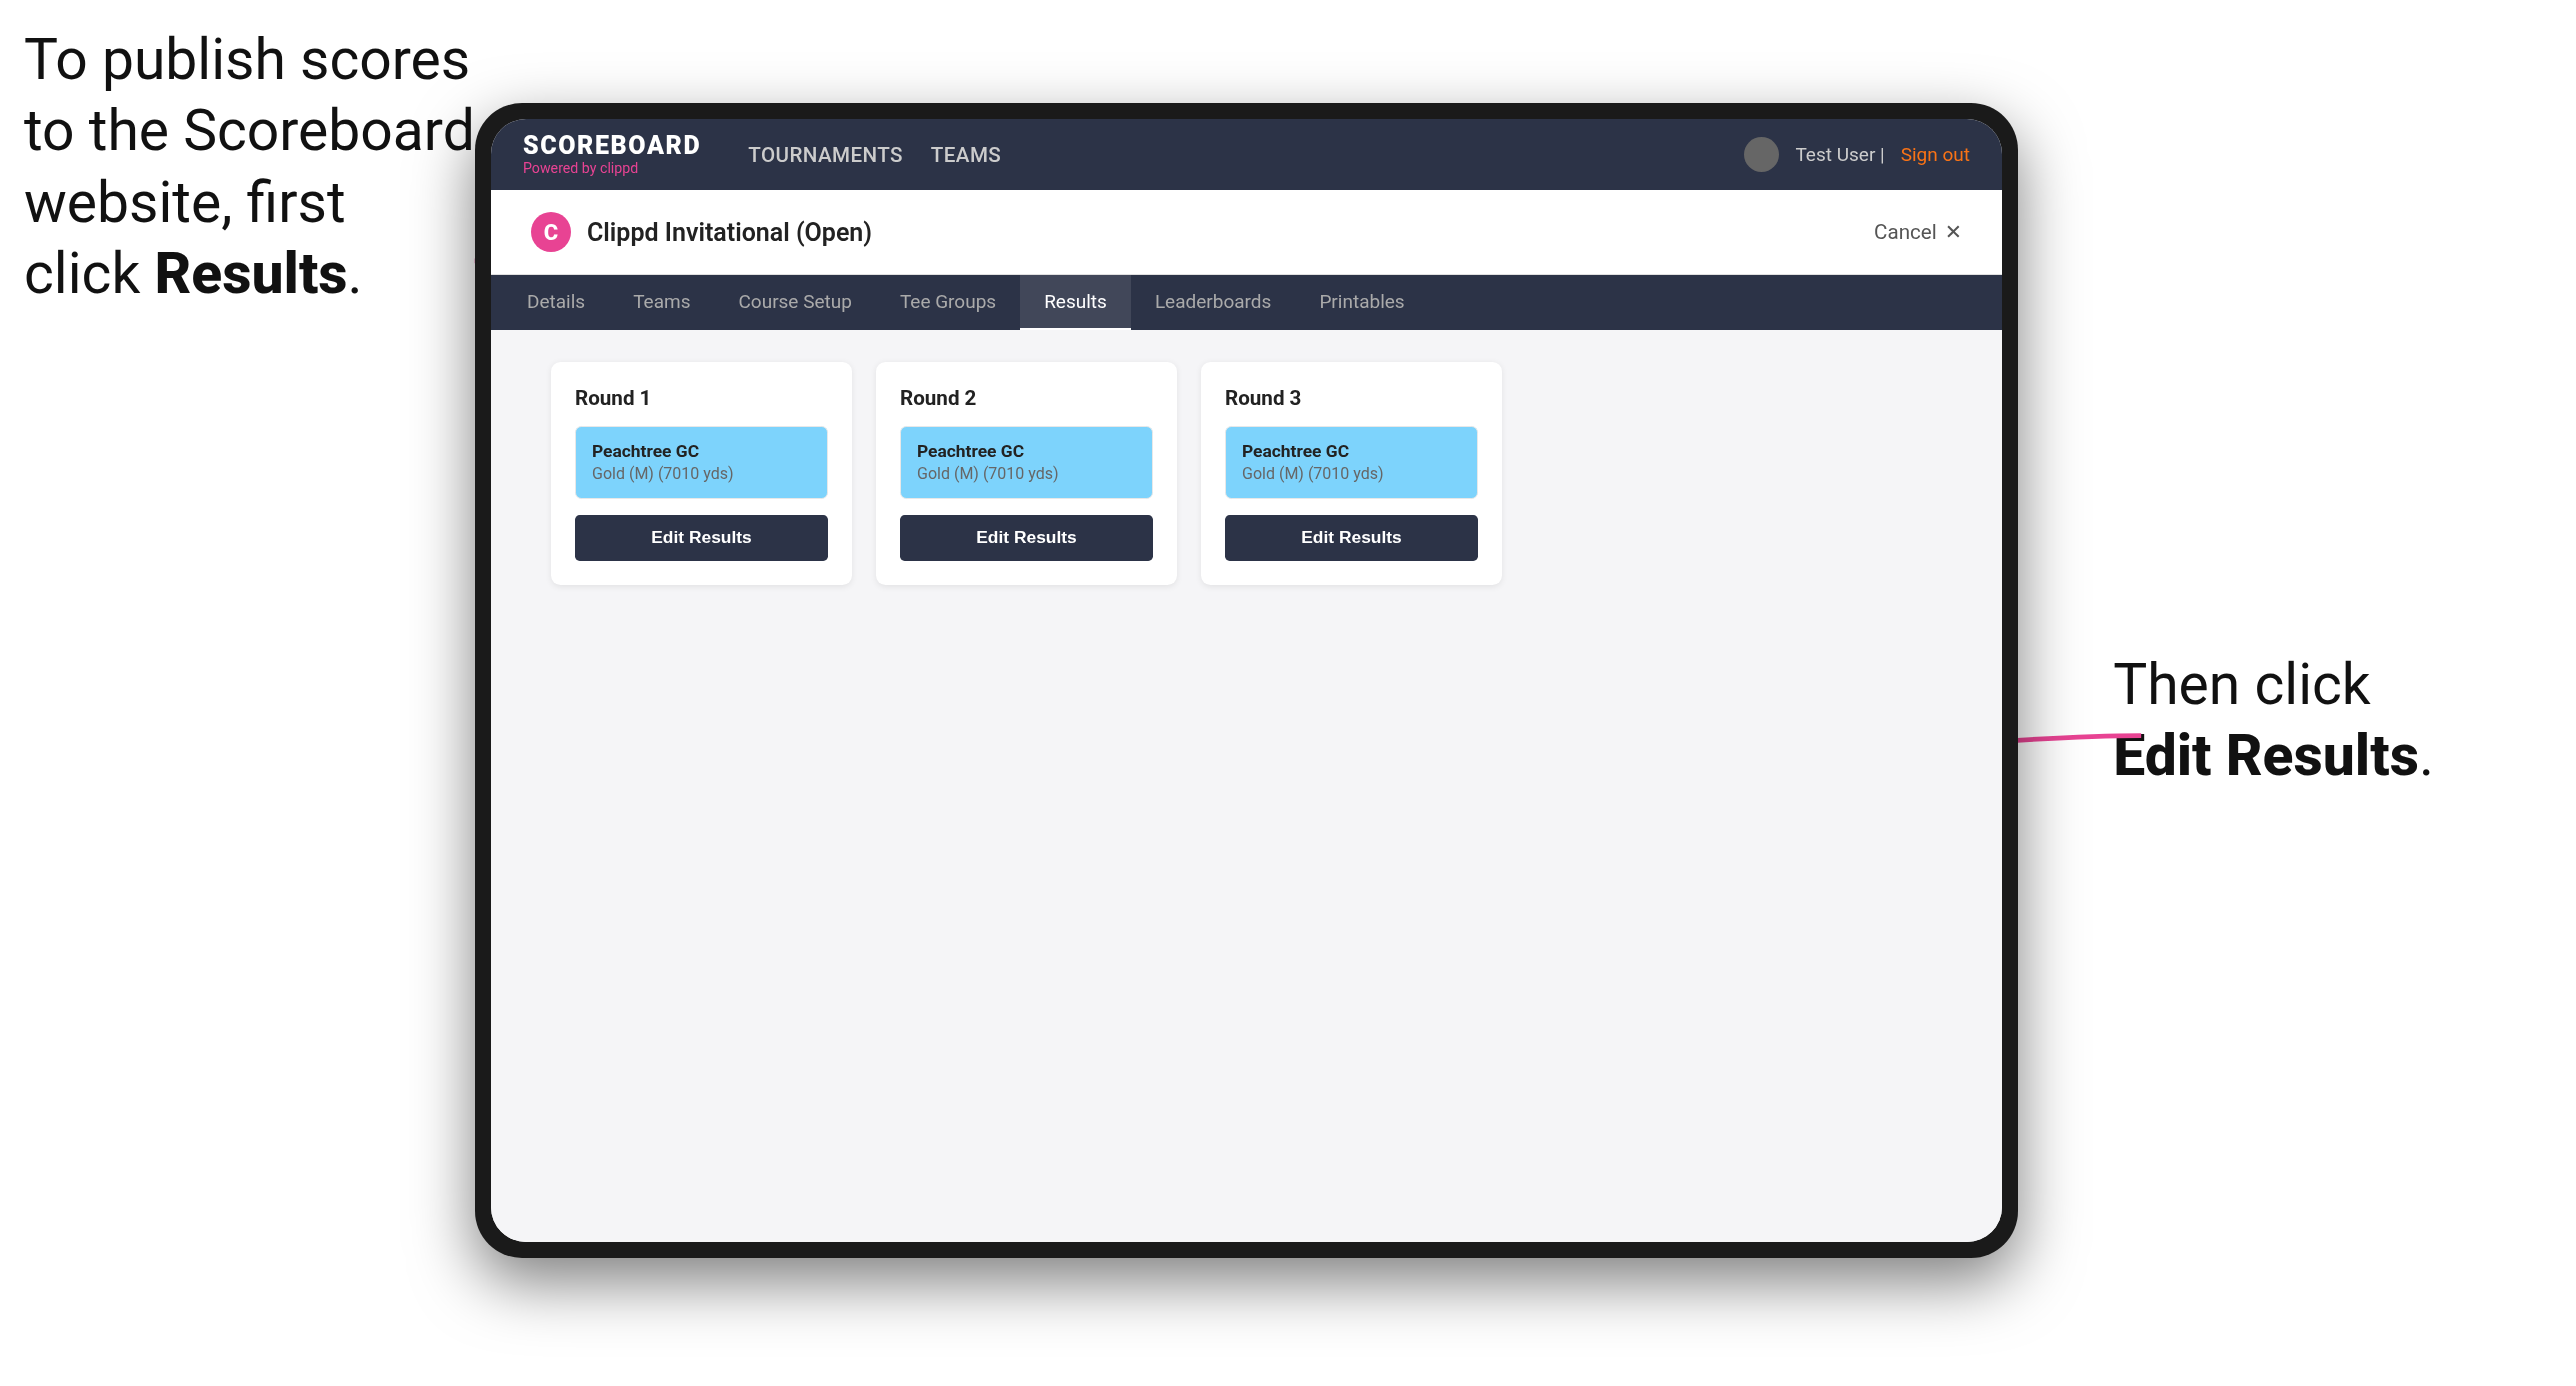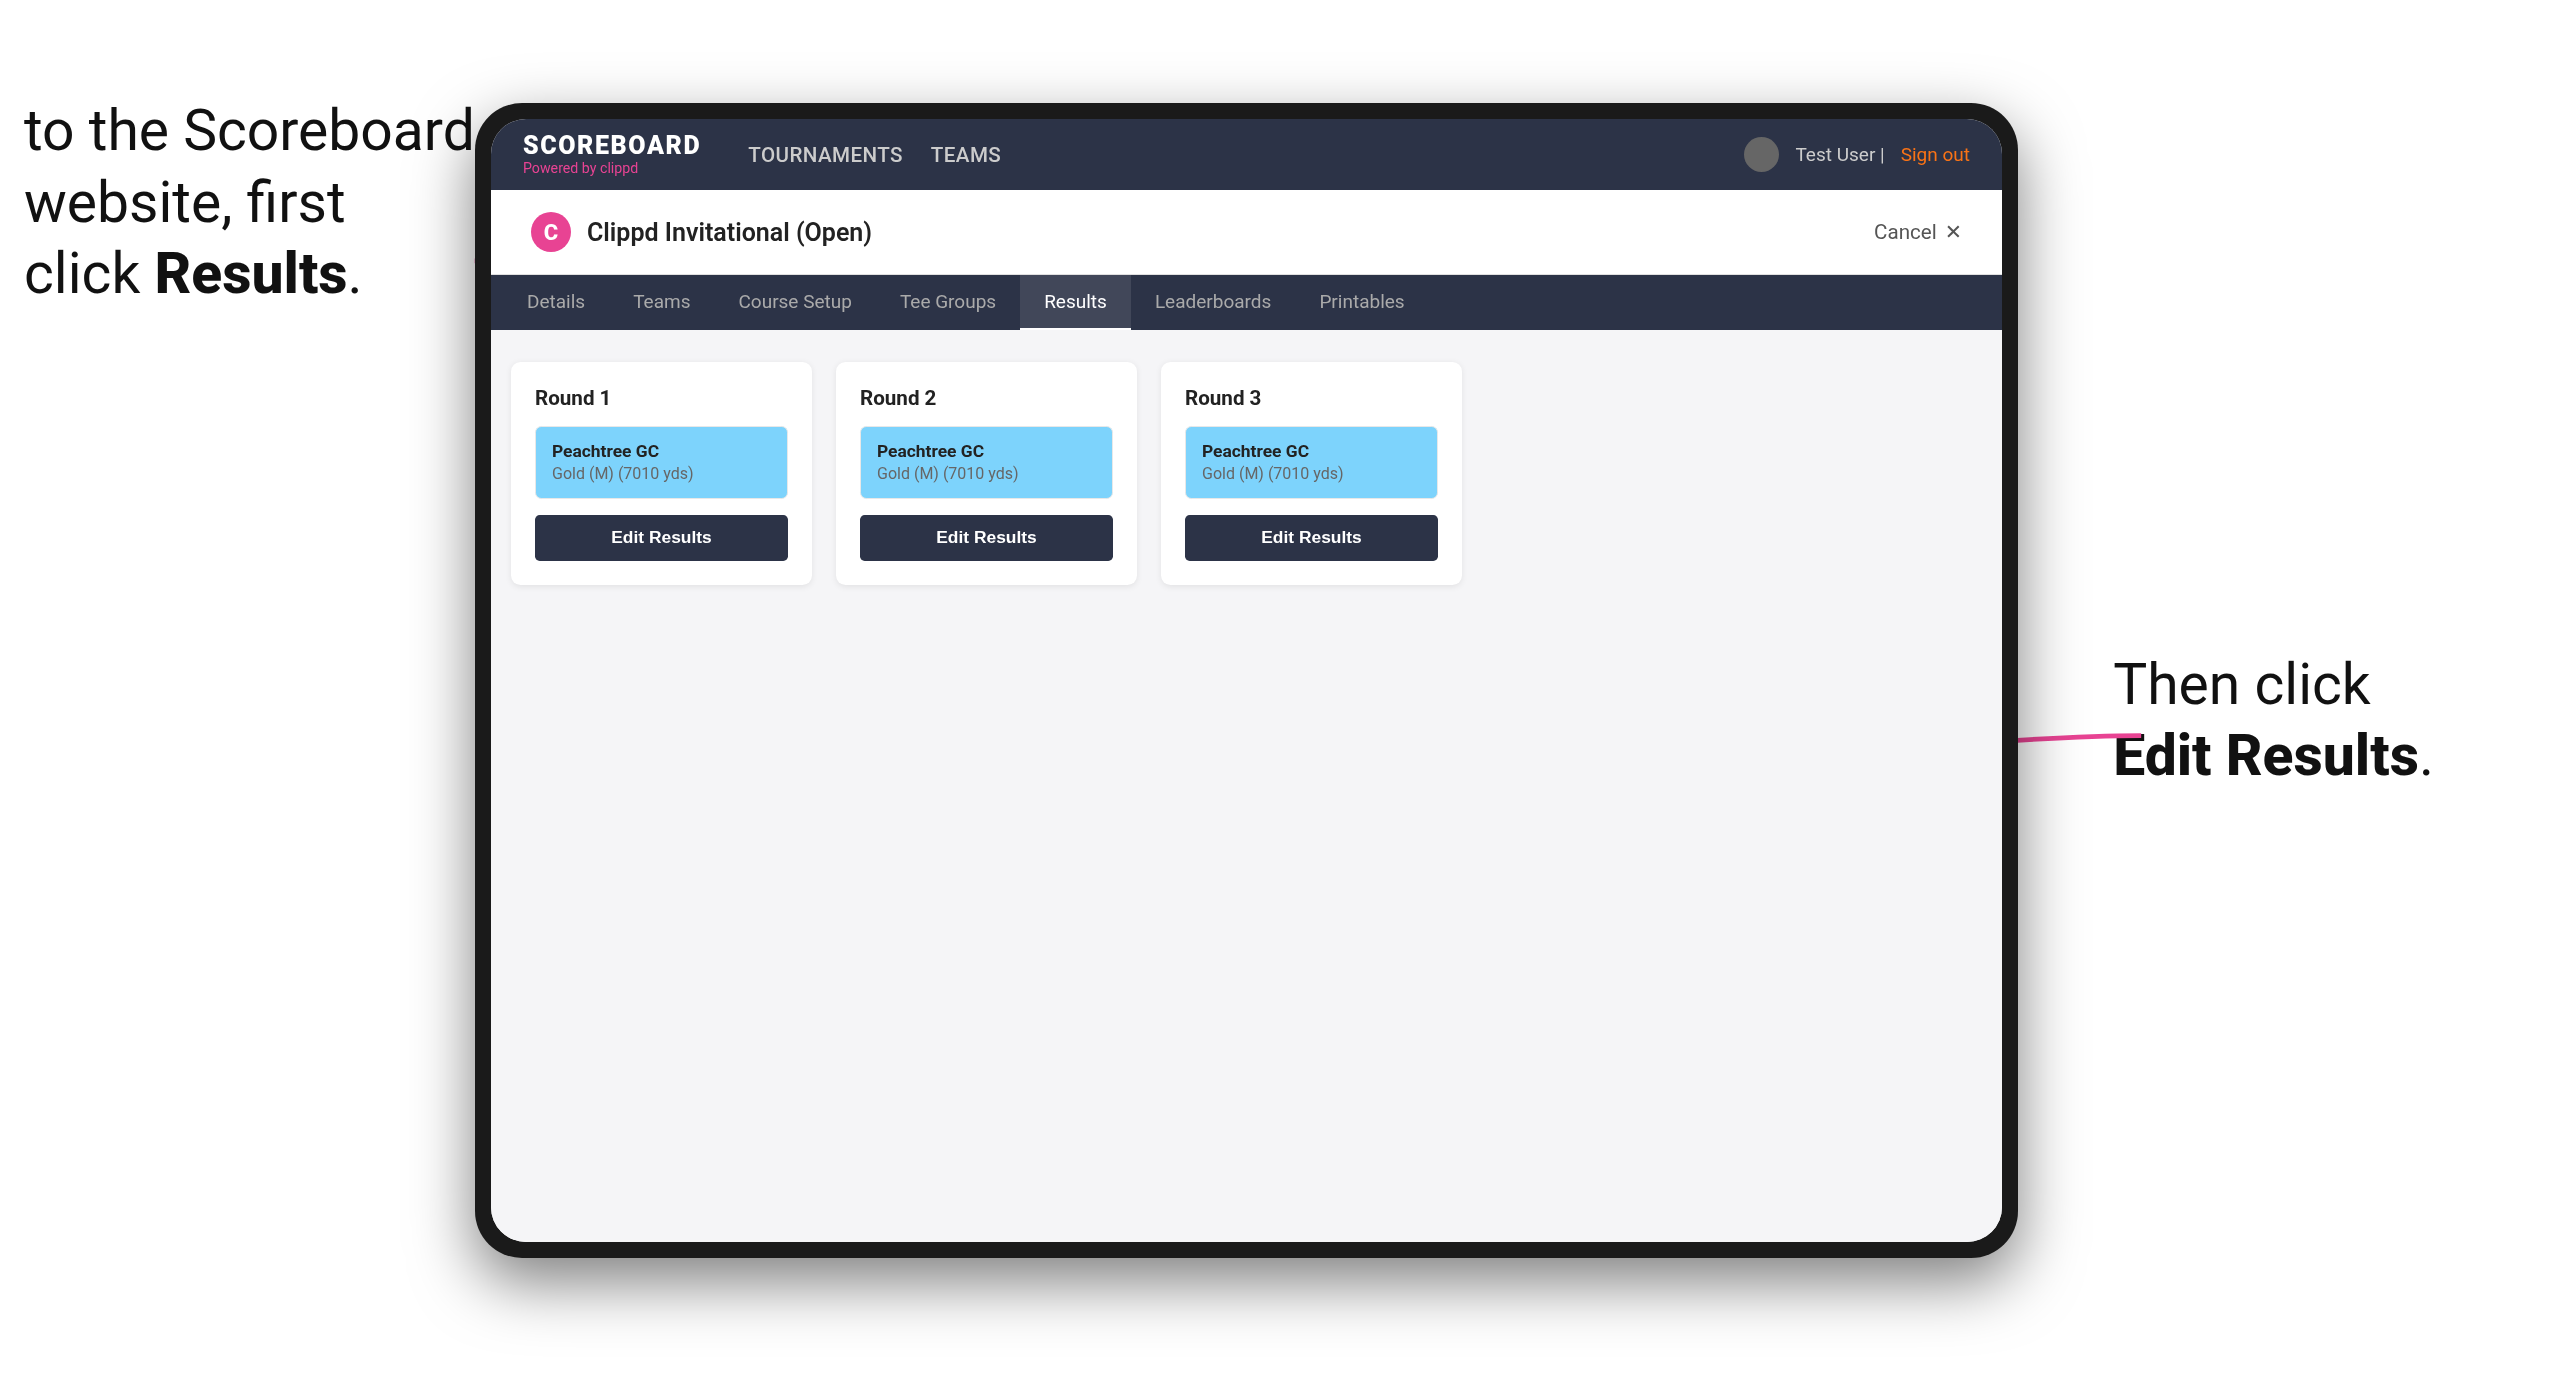--- a/index.html
+++ b/index.html
@@ -210,21 +210,21 @@
     .tab-item.active {
       color: #ffffff;
       background: rgba(255,255,255,0.1);
       border-bottom: 2.4px solid #ffffff;
     }
 
     
     .main-content {
       flex: 1;
       background: #f5f5f7;
-      padding: 32px 20px;
+      padding: 32px 60px;
       overflow-y: auto;
     }
 
     
     .rounds-grid {
       display: flex;
       gap: 24px;
     }
 
     .round-card {
@@ -291,21 +291,21 @@
     }
 
     svg.annotation-arrow {
       overflow: visible;
     }
   </style>
 </head>
 <body>
 
 <div class="instruction-left">
-  <br>
+  <span>To publish scores</span><br>
   <span>to the Scoreboard</span><br>
   <span>website, first</span><br>
   <span>
     <span>click </span><strong>Results</strong><span>.</span>
   </span>
 </div>
 
 <div class="instruction-right">
   <span>Then click</span><br>
   <strong>Edit Results</strong><span>.</span>

